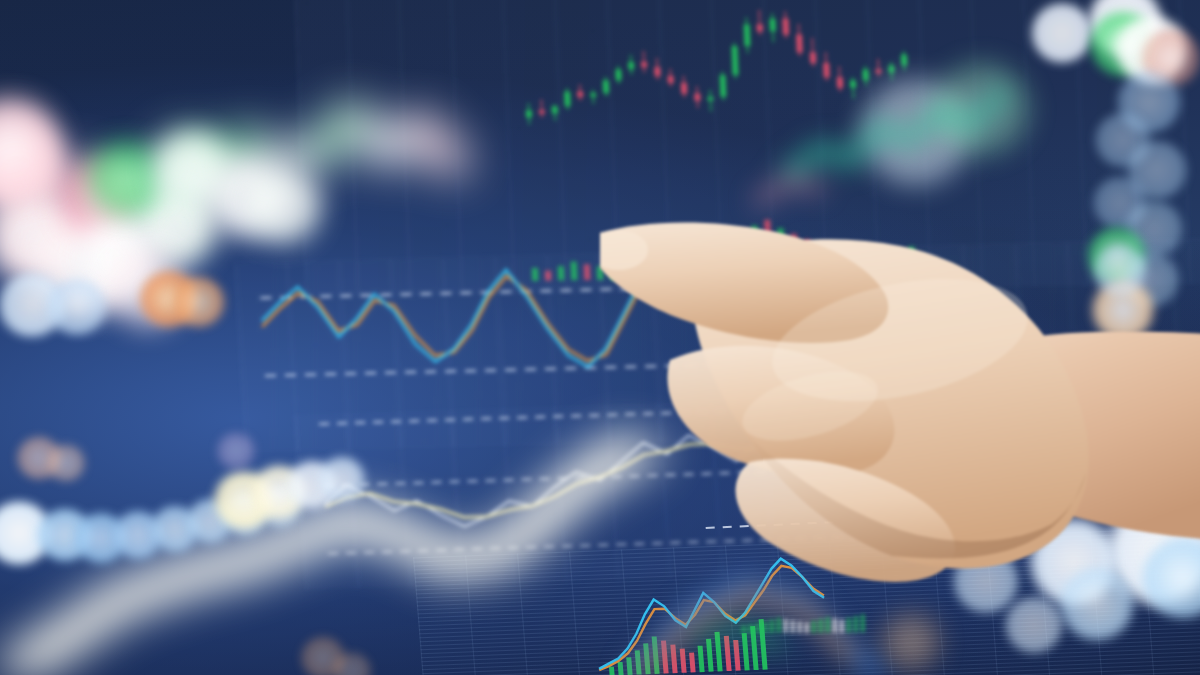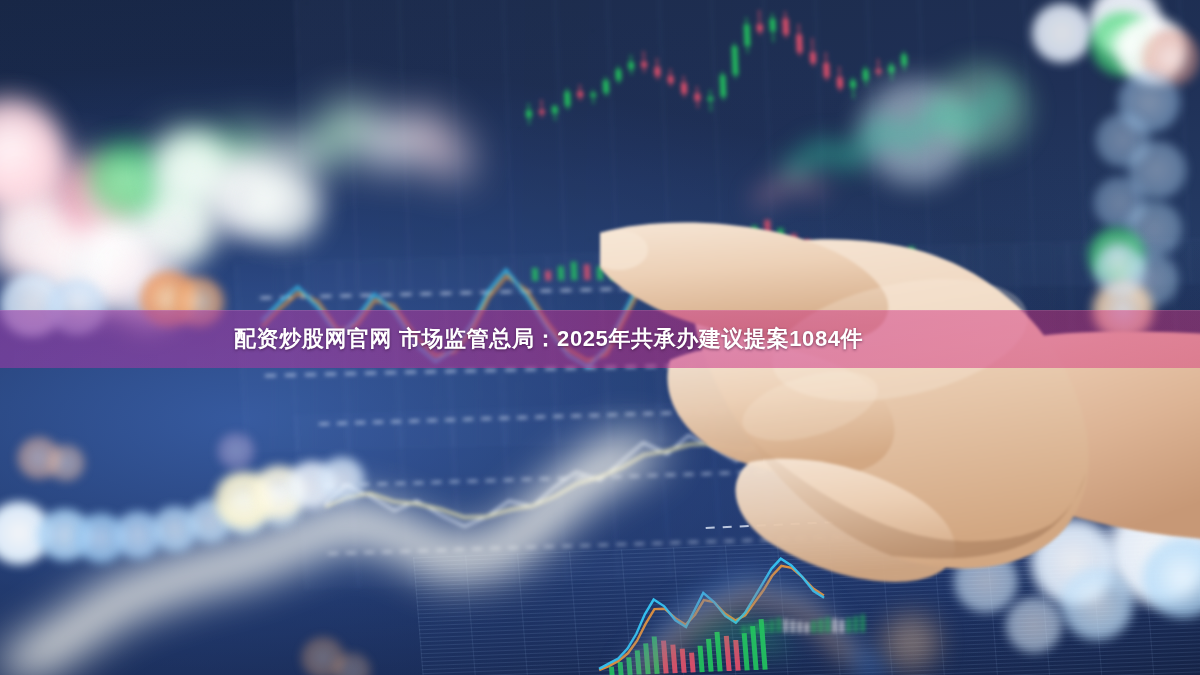--- a/index.html
+++ b/index.html
@@ -471,17 +471,14 @@
 
       <path d="M140,216 C180,260 240,300 300,320 C350,336 410,336 452,314
                C470,300 482,282 486,262 C470,312 436,360 292,346
                C228,322 176,272 140,216 Z" fill="url(#skinShade)" opacity="0.7"></path>
 
       <ellipse cx="300" cy="130" rx="130" ry="56" fill="#fbf0e2" opacity="0.28" transform="rotate(-12 300 130)"></ellipse>
       <ellipse cx="210" cy="196" rx="70" ry="30" fill="#fdf4e8" opacity="0.2" transform="rotate(-16 210 196)"></ellipse>
     </svg>
   </div>
 
-  <div id="headline-band">
-    <div id="headline-text">配资炒股网官网 市场监管总局：2025年共承办建议提案1084件</div>
-  </div>
 
 </div>
 
 </body></html>

